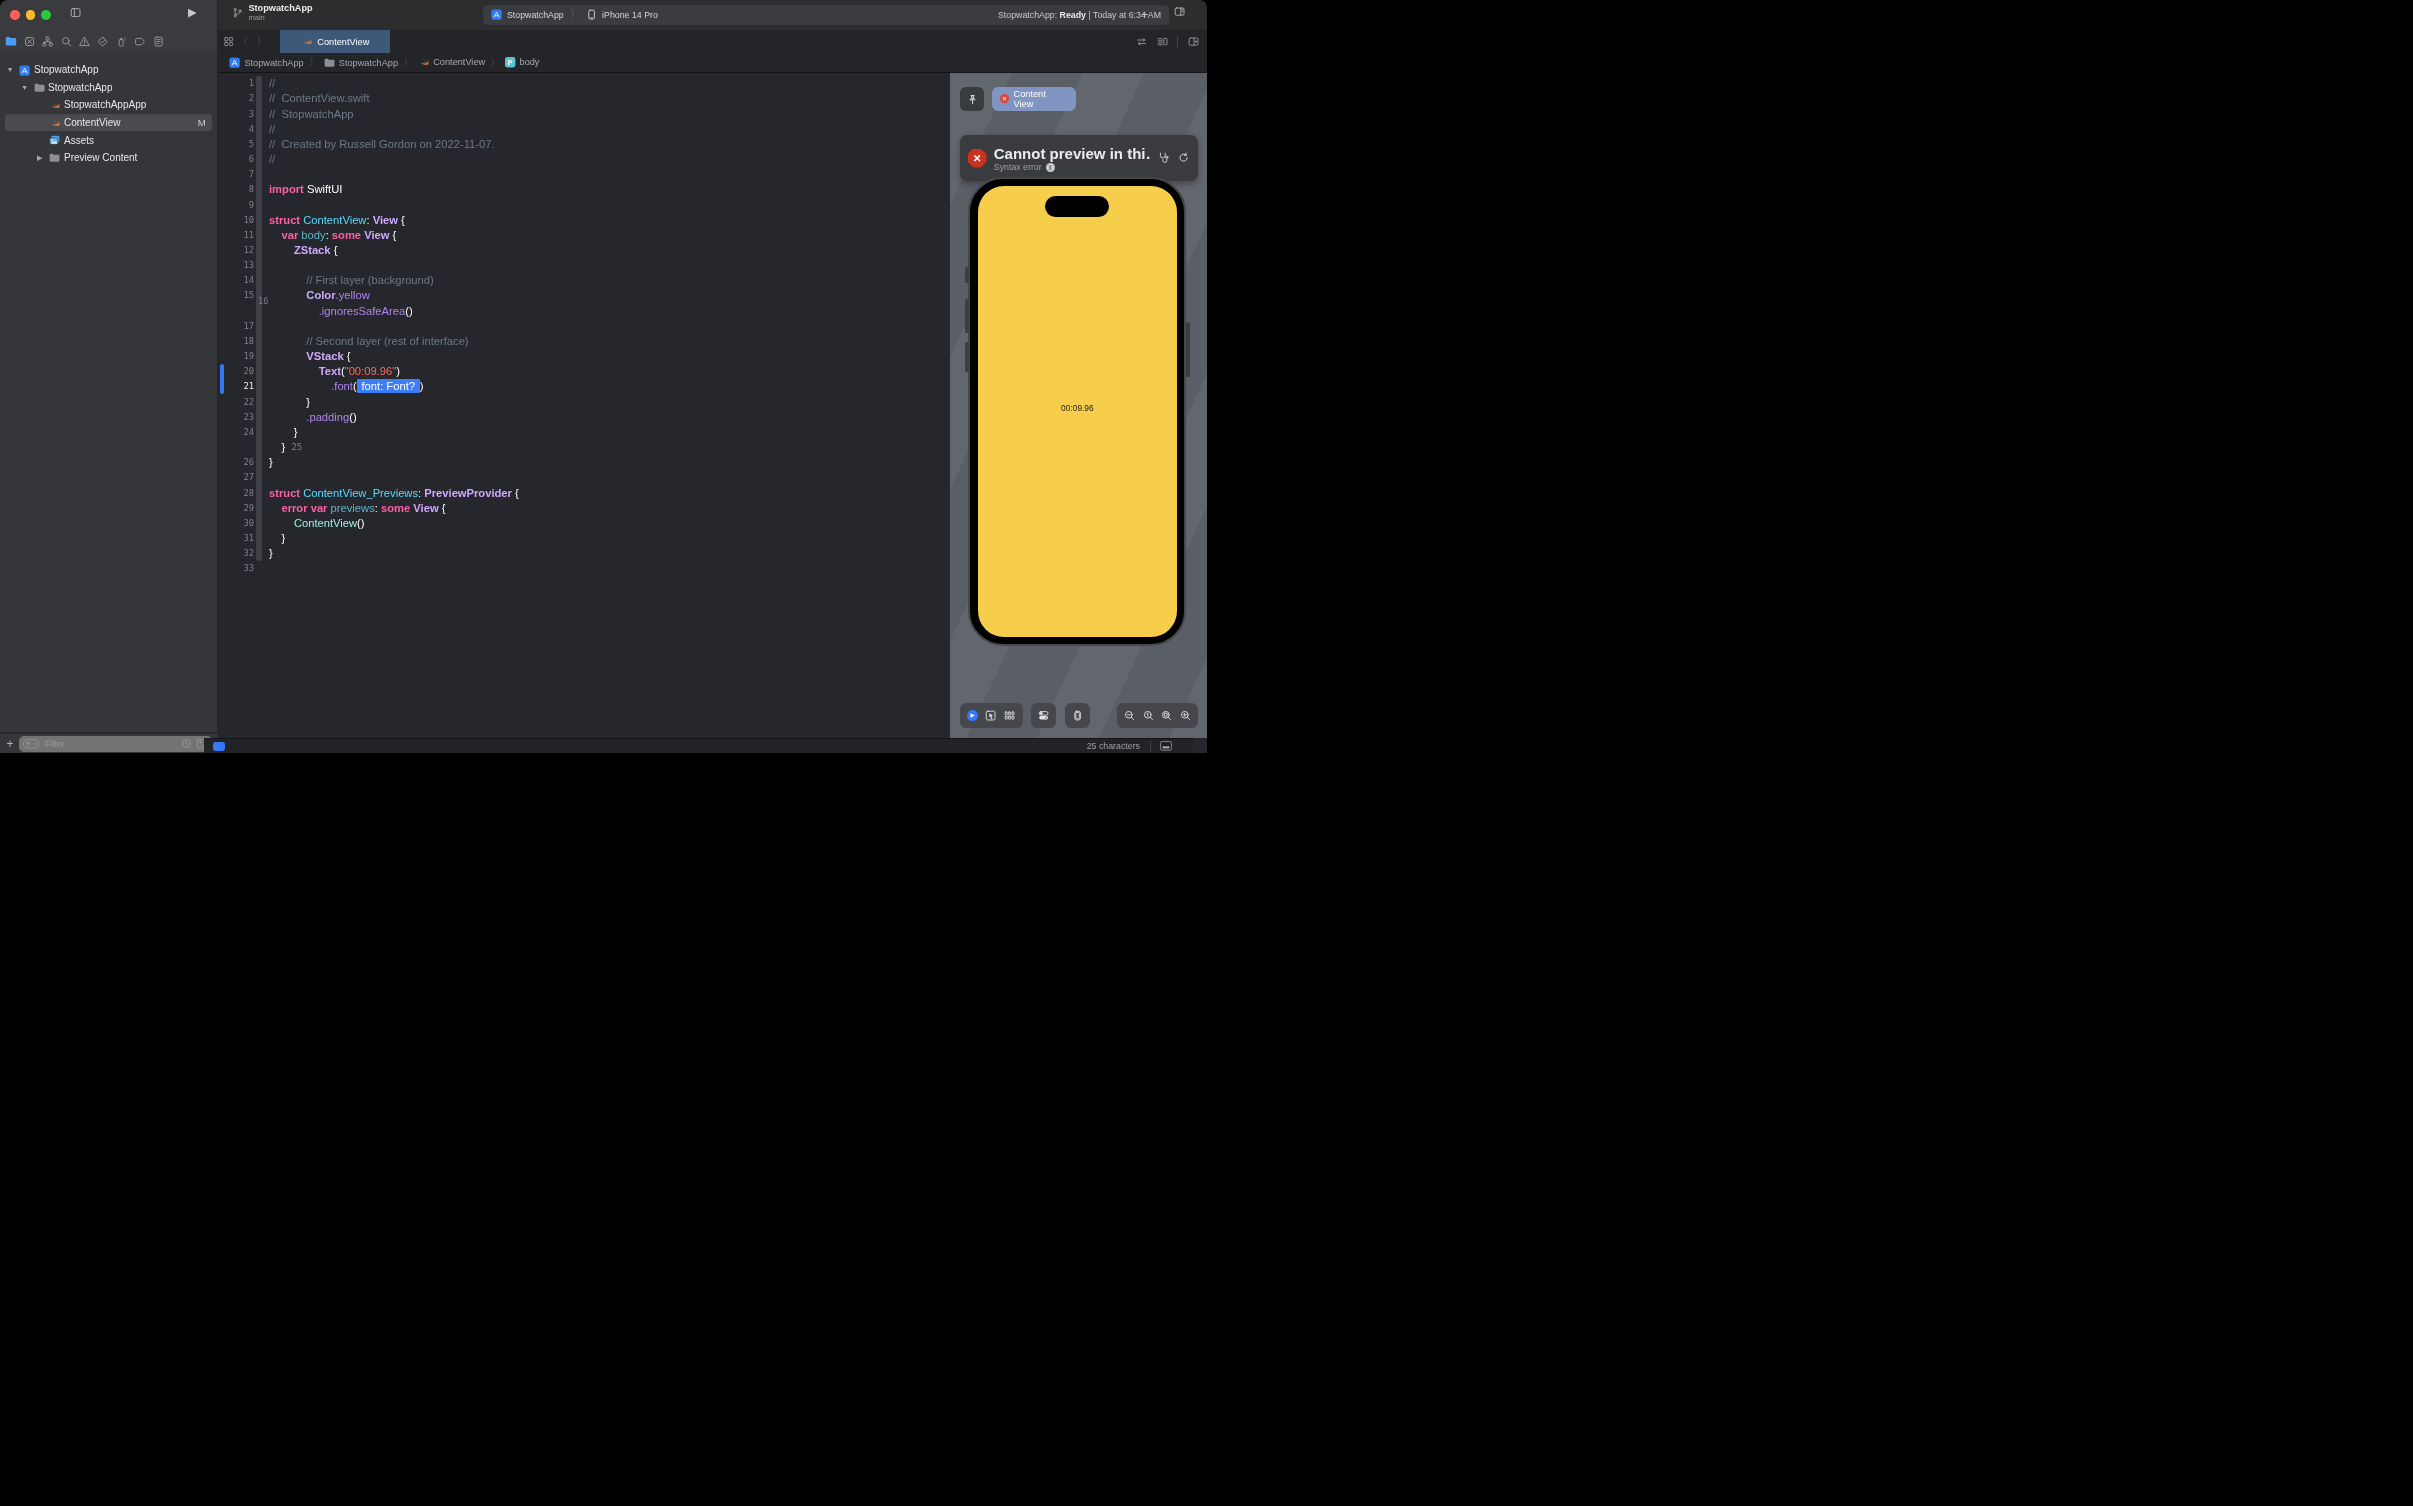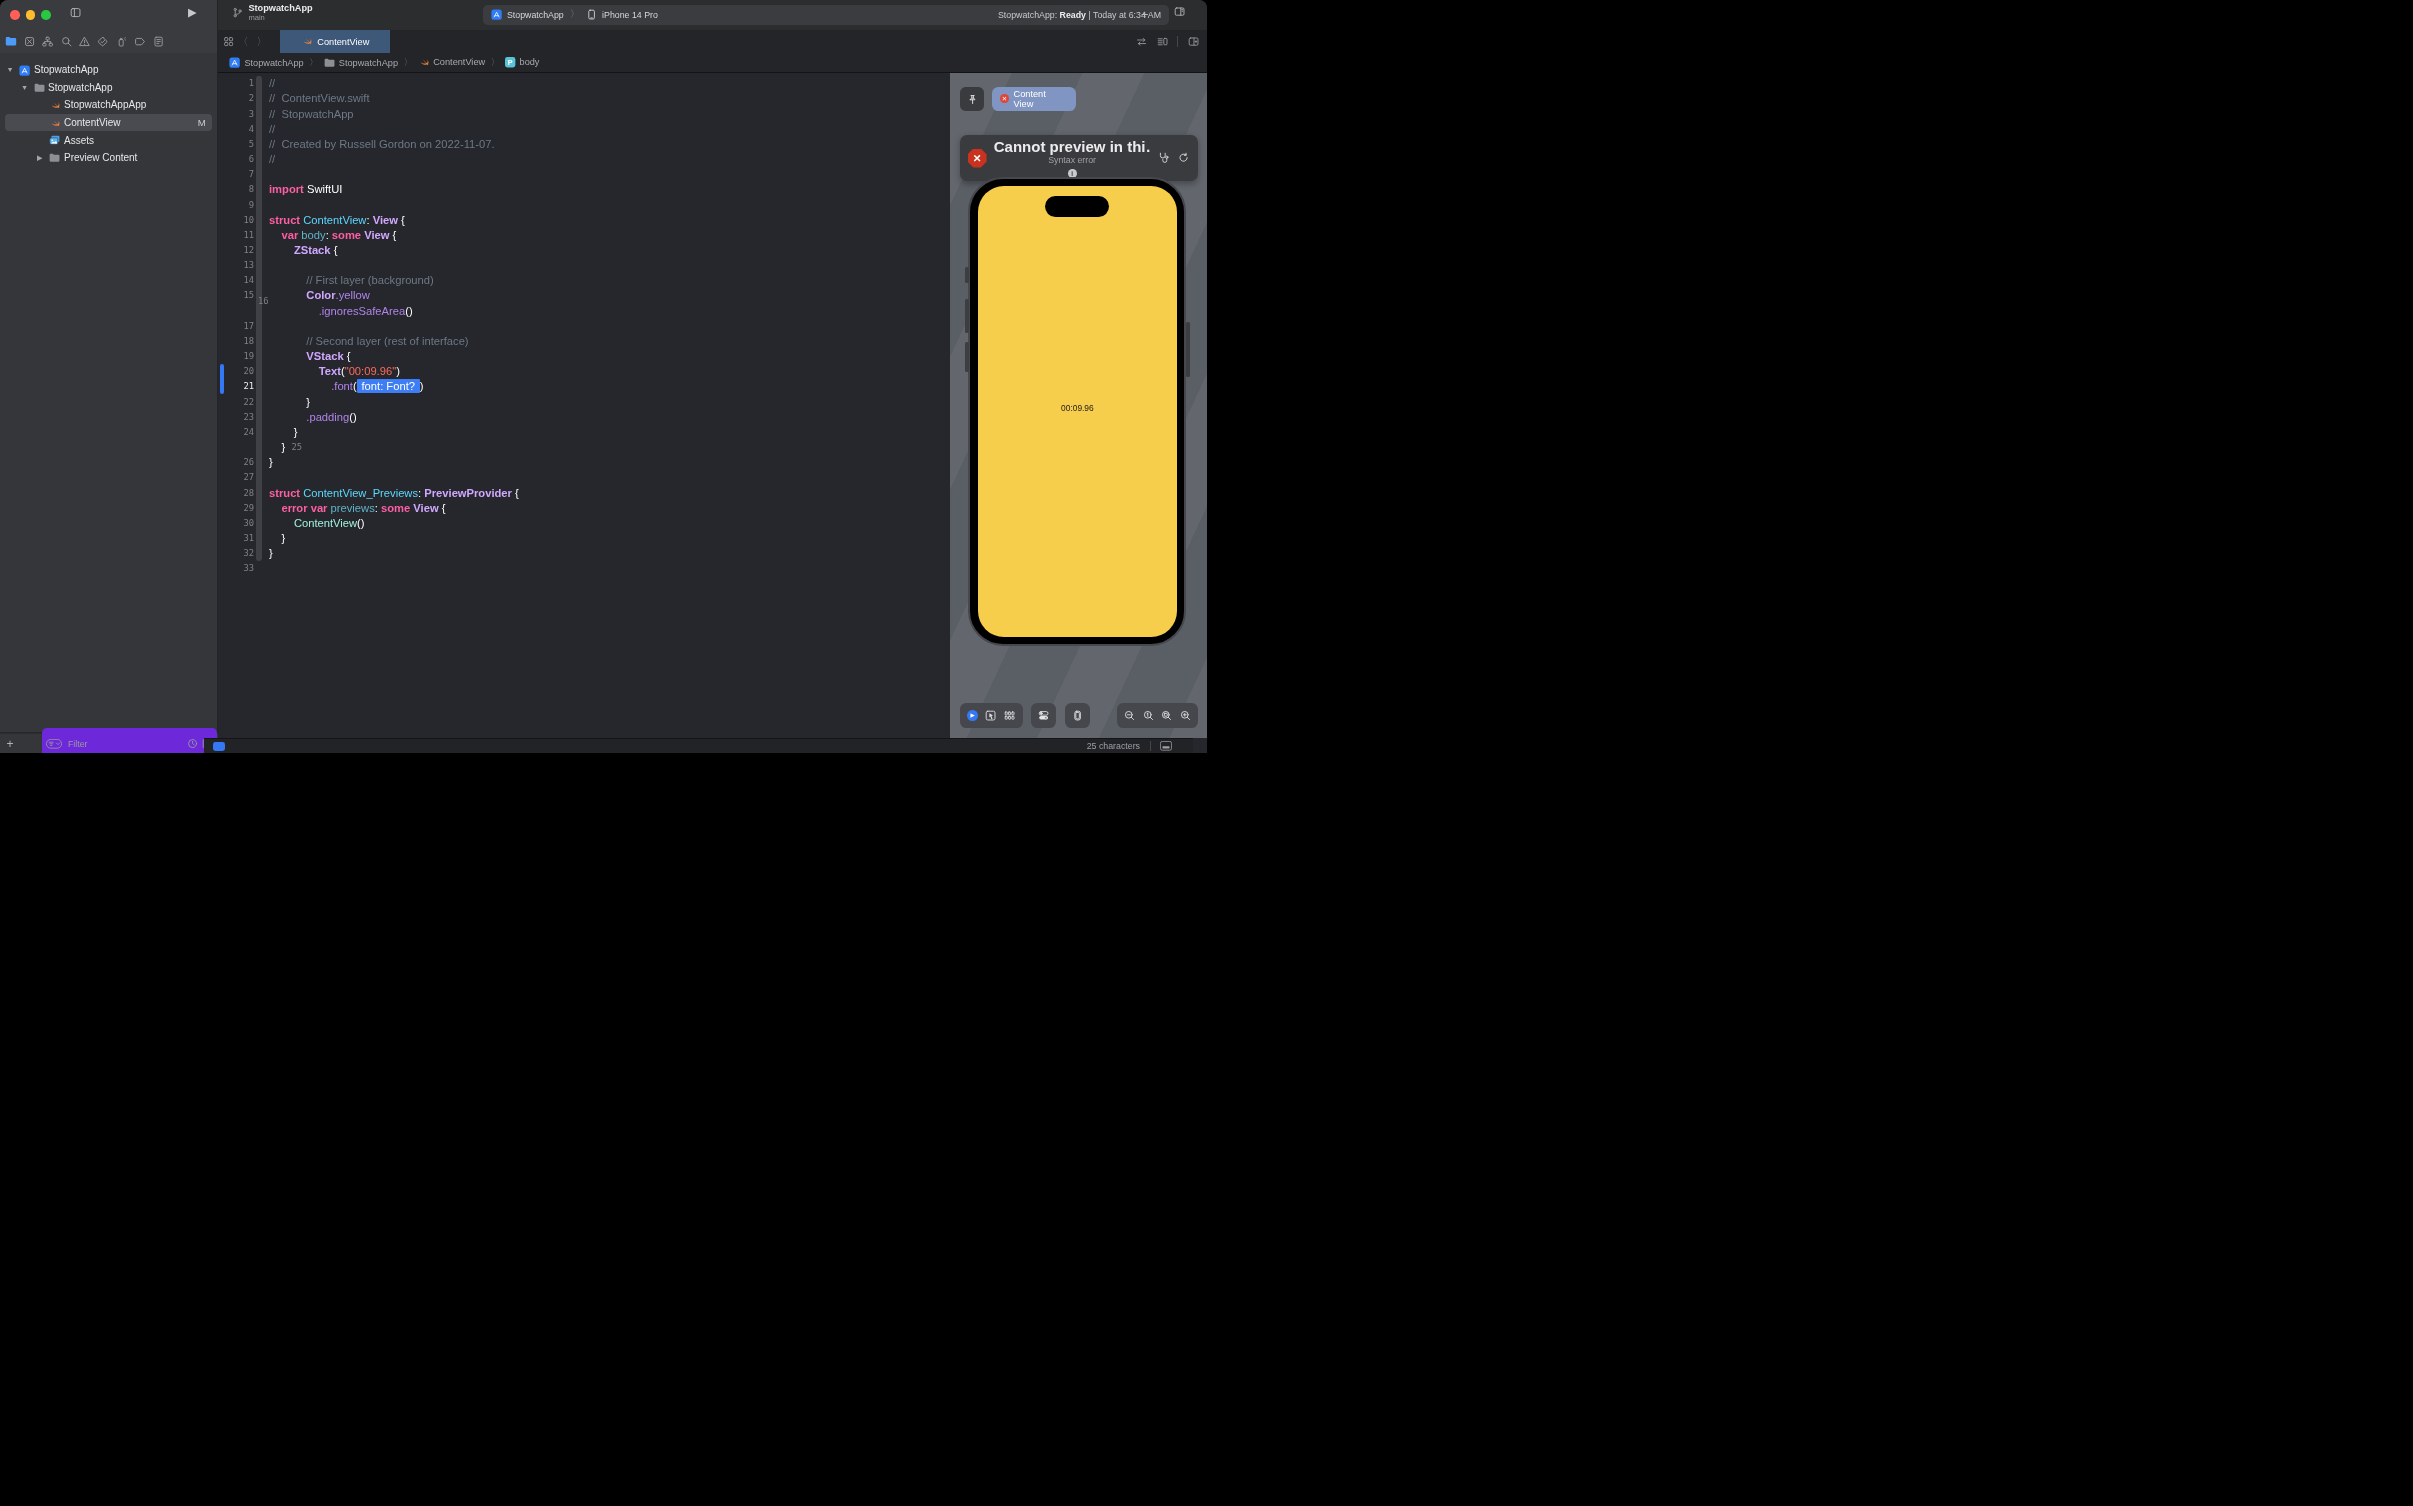--- a/index.html
+++ b/index.html
@@ -38,21 +38,21 @@
   #sidebar{left:0;top:53px;width:218px;height:679px;background:#35363a;border-right:0.8px solid #232428;padding-top:8px;}
   .trow{position:relative;height:17.6px;display:flex;align-items:center;font-size:10px;color:#e6e7e9;}
   .trow .disc{position:absolute;font-size:7.2px;color:#a4a5aa;}
   .trow .ticon{position:absolute;}
   .trow .tlabel{position:absolute;white-space:nowrap;}
   .trow .tbadge{position:absolute;right:11.2px;color:#c9cacd;font-size:9.6px;}
   .trow.sel::before{content:"";position:absolute;left:4.8px;right:4.8px;top:0;bottom:0;background:#4a4b50;border-radius:4px;}
   .trow *{z-index:1;}
   #filterbar{left:0;top:733px;width:218px;height:21px;background:#35363a;border-top:0.8px solid #2b2c30;display:flex;align-items:center;padding:0 6.4px;gap:5.6px;}
   #filter-add{color:#b3b4b8;font-size:12px;}
-  #filter-field{flex:1;height:16px;background:#6d28d9;border-radius:4.8px;display:flex;align-items:center;padding:16px 4px;gap:4px;color:#9b9ca1;margin-left:23px;}
+  #filter-field{flex:1;height:16px;background:#737373;border-radius:4.8px;display:flex;align-items:center;padding:0 4px;gap:4px;color:#9b9ca1;}
   #filter-field input{flex:1;background:transparent;border:none;outline:none;color:#d6d7da;font-size:8.8px;min-width:8px;}
   #filter-field input::placeholder{color:#9b9ca1;}
   
   #editor{left:218px;top:73px;width:732px;height:665px;background:#26272c;overflow:hidden;}
   #gutter-ribbon{left:38px;top:3.2px;width:5.6px;height:485px;background:#3f4146;border-radius:2.4px;}
   #change-bar{left:1.6px;top:291px;width:4.8px;height:30px;background:#3478f6;border-radius:2.4px;}
   .cl{position:absolute;left:0;height:15px;line-height:15px;white-space:pre;font-family:"DejaVu Sans Mono",monospace;font-size:11.2px;}
   .ln{width:36px;text-align:right;color:#7d8188;font-size:8.8px;font-family:"DejaVu Sans Mono",monospace;}
   .ln.cur{color:#eef0f2;}
   .code{left:51px;color:#fff;}
@@ -69,21 +69,21 @@
   
   #preview{left:950px;top:73px;width:257px;height:665px;background:#5d6168;}
   #preview::before{content:"";position:absolute;inset:0;background:repeating-linear-gradient(115deg,rgba(255,255,255,.035) 0 56px,rgba(0,0,0,.03) 56px 120px);}
   #pin-btn{left:10.4px;top:14.4px;width:24px;height:24px;background:#3a3b3f;border-radius:5.6px;color:#e8e9eb;}
   #cv-pill{left:42px;top:13.6px;width:84px;height:24px;background:#8095c1;border-radius:6.4px;display:flex;align-items:center;gap:4.8px;padding:0 8px;color:#fff;font-size:9.2px;}
   #cv-dot{width:8.8px;height:8.8px;border-radius:50%;background:#df4438;color:#fff;font-size:6.4px;display:flex;align-items:center;justify-content:center;}
   #err-banner{left:9.6px;top:62px;width:238px;height:46px;background:#3a3b3f;border-radius:7.2px;box-shadow:0 2.4px 6.4px rgba(0,0,0,.3);display:flex;align-items:center;padding:0 8px;gap:7.2px;}
   #err-oct{width:19px;height:19px;background:#c8321f;color:#fff;font-weight:bold;font-size:10.4px;display:flex;align-items:center;justify-content:center;clip-path:polygon(30% 0,70% 0,100% 30%,100% 70%,70% 100%,30% 100%,0 70%,0 30%);}
   #err-text{flex:1;min-width:0;}
   #err-title{font-size:15px;font-weight:bold;color:#ececee;white-space:nowrap;overflow:hidden;}
-  #err-sub{font-size:8.8px;color:#9fa0a4;display:flex;align-items:center;gap:4px;flex-direction:column;}
+  #err-sub{font-size:8.8px;color:#9fa0a4;display:flex;align-items:flex-end;gap:4px;}
   #err-info{width:8.8px;height:8.8px;border-radius:50%;background:#c9cacd;color:#3a3b3f;font-size:6.4px;font-weight:bold;display:flex;align-items:center;justify-content:center;}
   #err-actions{display:flex;gap:9.6px;color:#e2e3e5;}
   
   #phone{left:18.4px;top:104px;width:218px;height:469px;background:#000;border:2.4px solid #46484d;border-radius:35px;}
   #phone-screen{position:absolute;inset:7.2px;border-radius:26px;}
   #island{position:absolute;left:50%;transform:translateX(-50%);top:9.6px;width:64px;height:21px;background:#000;border-radius:10.4px;}
   #phone-time{position:absolute;left:0;right:0;top:217px;text-align:center;font-size:8.4px;color:#1d1d1f;}
   .sidebtn{position:absolute;width:4px;background:#3c3e42;border-radius:1.6px;}
   
   .pvgrp{position:absolute;top:630px;height:25px;background:#45474c;border-radius:6.4px;display:flex;align-items:center;justify-content:space-evenly;color:#e3e4e6;}

